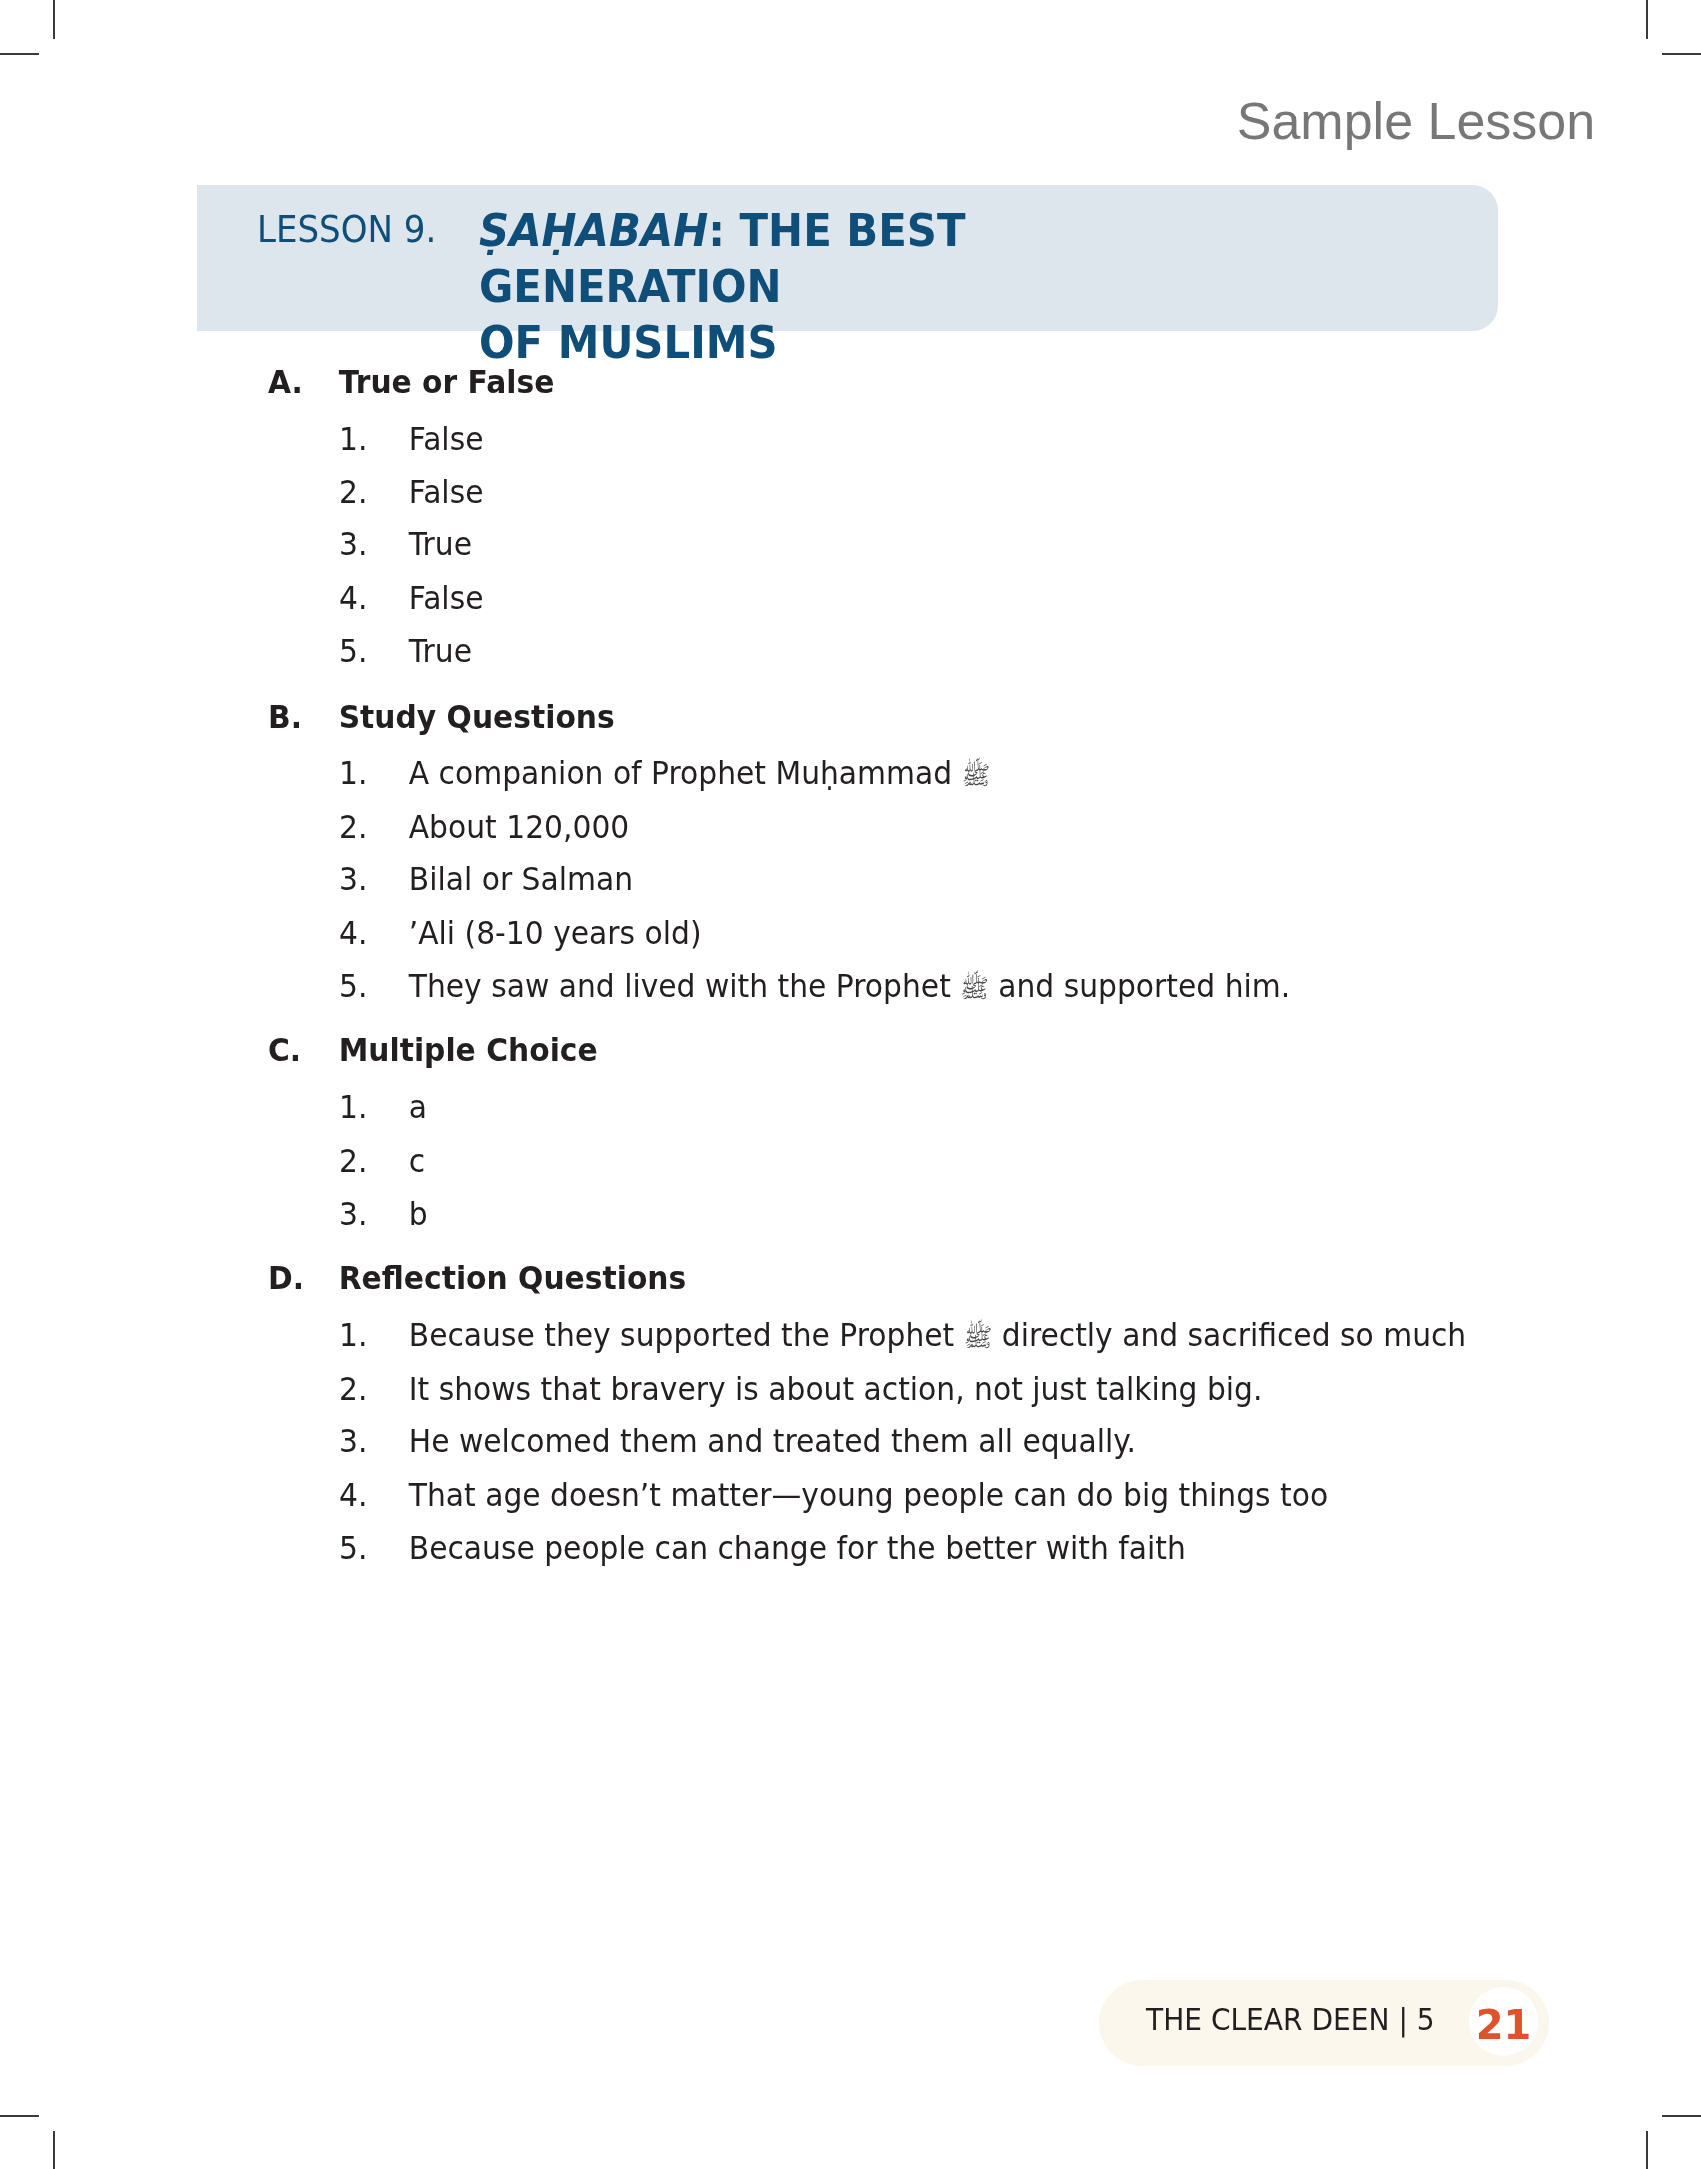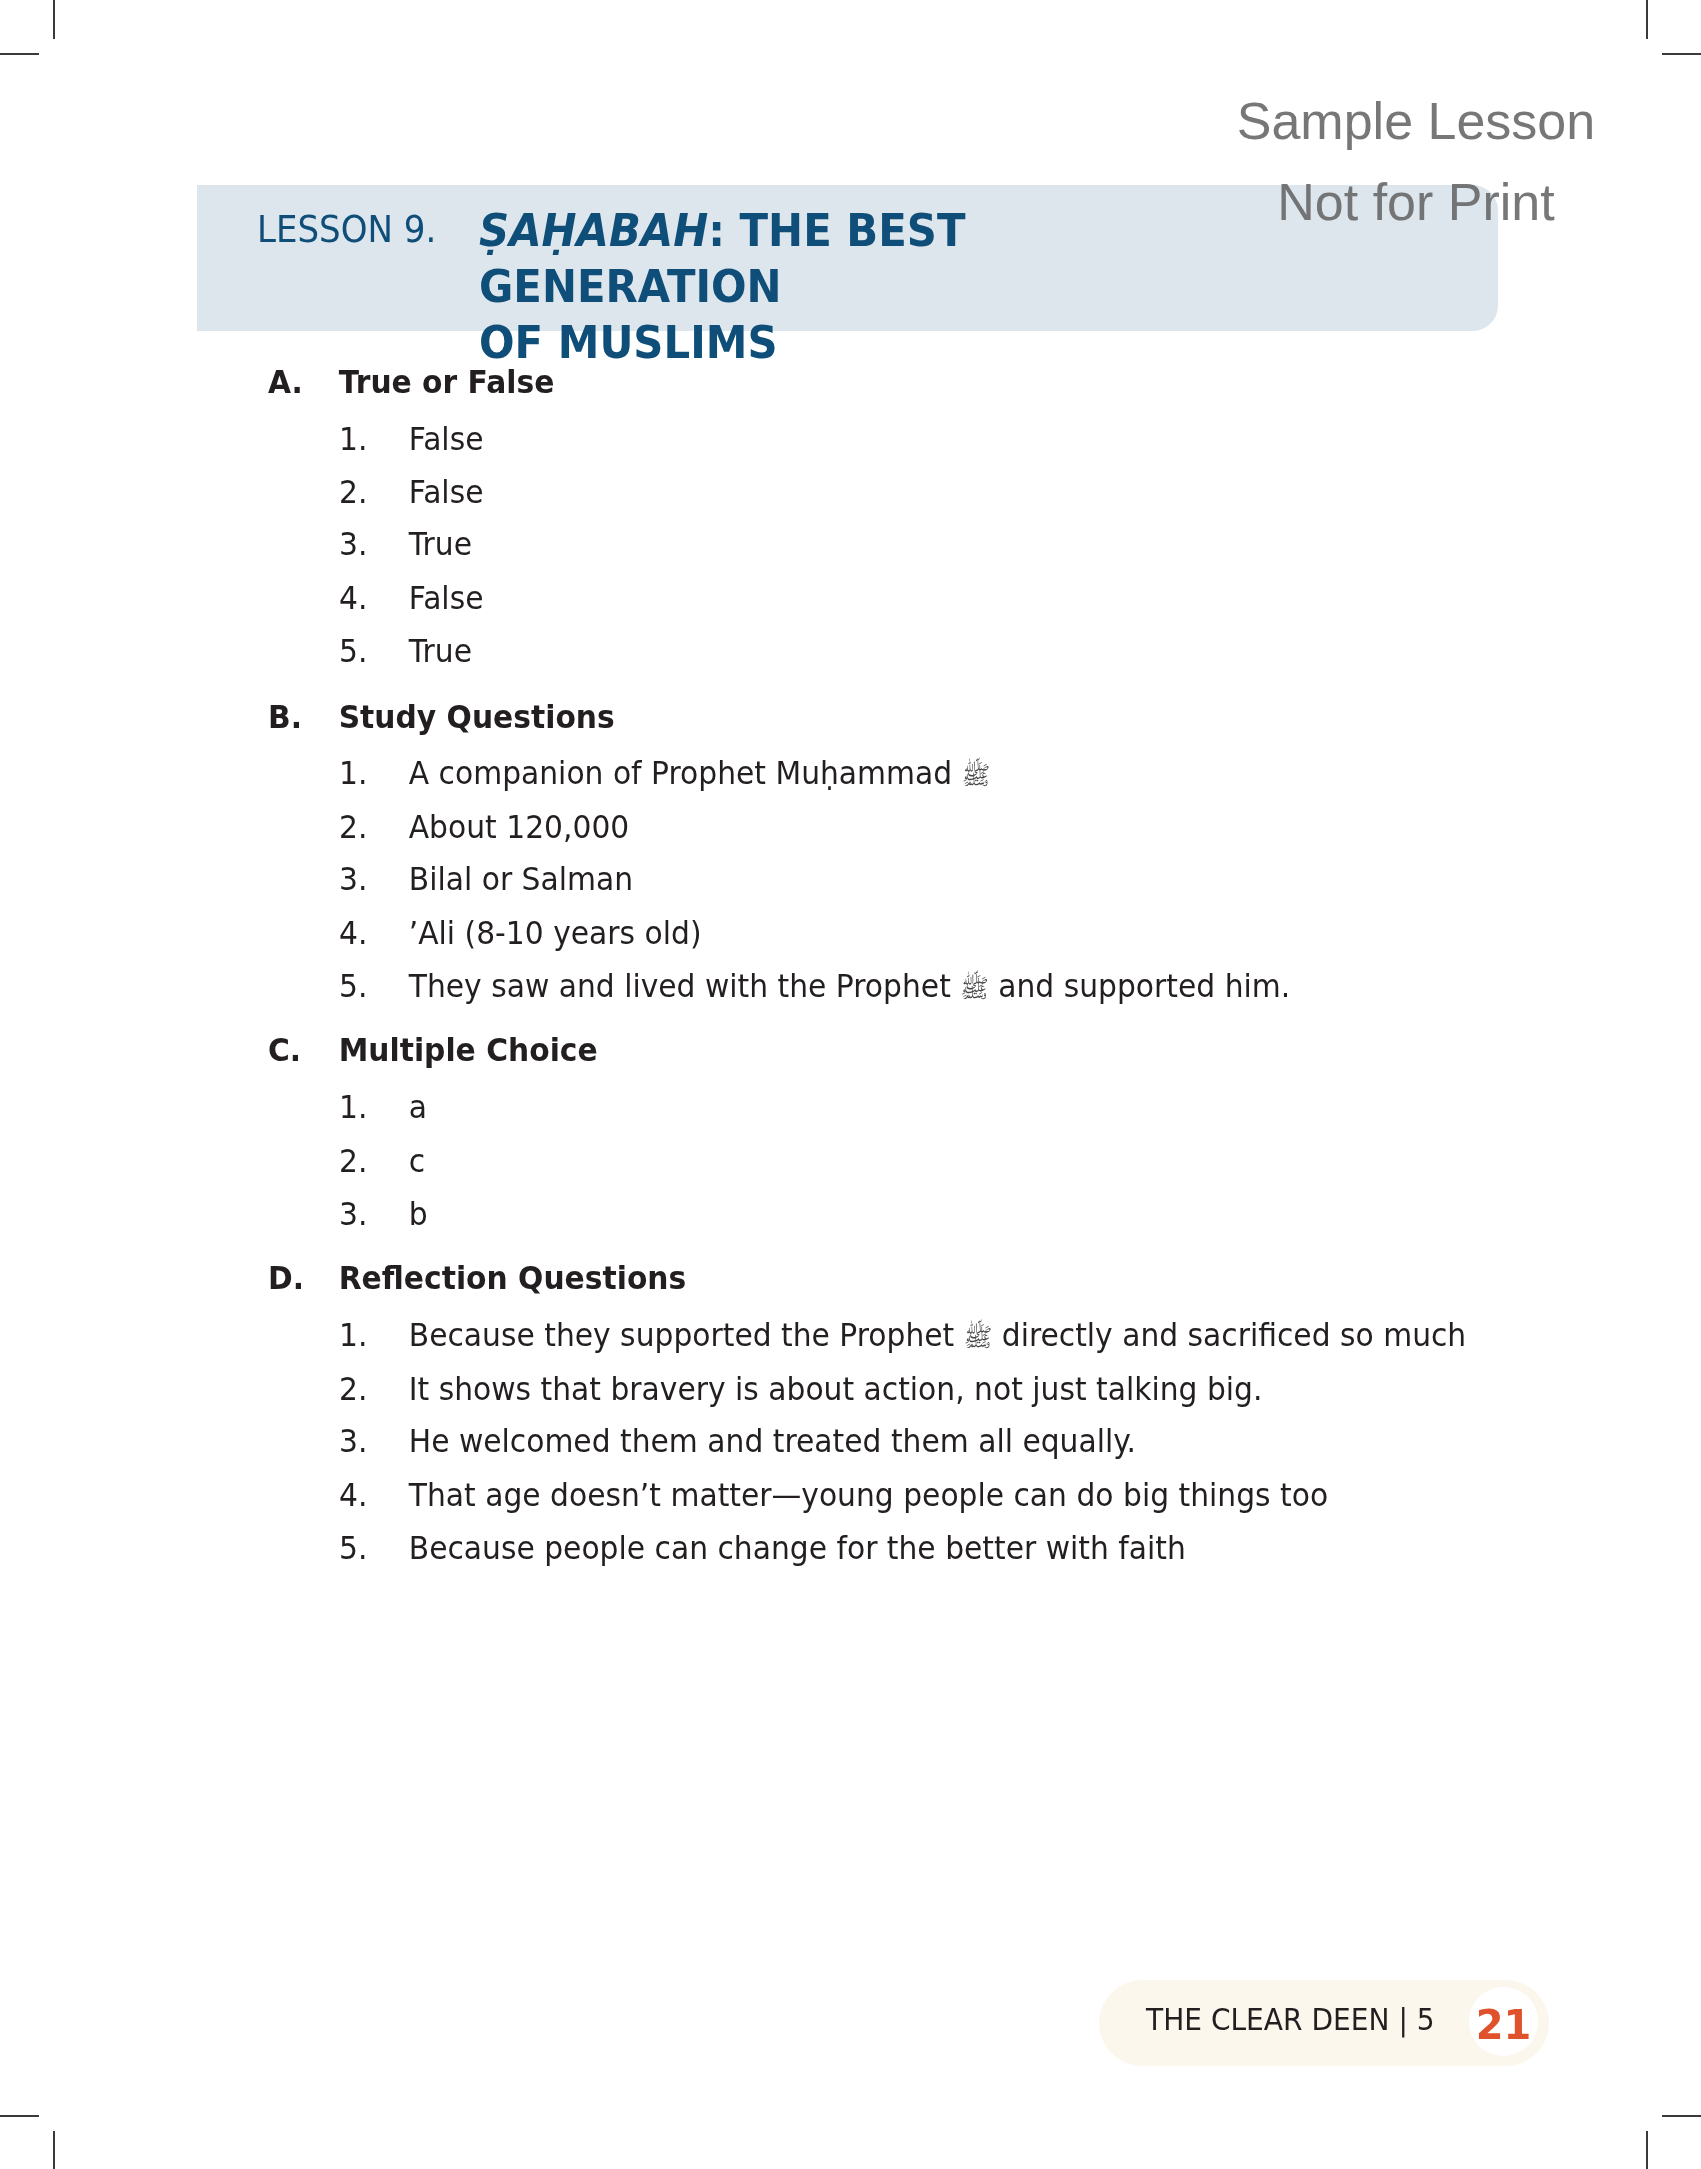--- a/index.html
+++ b/index.html
@@ -87,21 +87,20 @@
 
 <div class="banner"></div>
 <div class="lesson-label">LESSON 9.</div>
 <div class="lesson-title">
   <span class="ital">ṢAḤABAH</span><span>: THE BEST GENERATION</span><br>
   <span>OF MUSLIMS</span>
 </div>
 
 <div class="watermark">
   <div>Sample Lesson</div>
-  <div>Not for Print</div>
 </div>
 
 <div class="sec-head" style="top:363px;">
   <span class="letter">A.</span><span>True or False</span>
 </div>
 <div class="item" style="top:420px;"><span class="num">1.</span><span>False</span></div>
 <div class="item" style="top:473px;"><span class="num">2.</span><span>False</span></div>
 <div class="item" style="top:525px;"><span class="num">3.</span><span>True</span></div>
 <div class="item" style="top:579px;"><span class="num">4.</span><span>False</span></div>
 <div class="item" style="top:632px;"><span class="num">5.</span><span>True</span></div>

